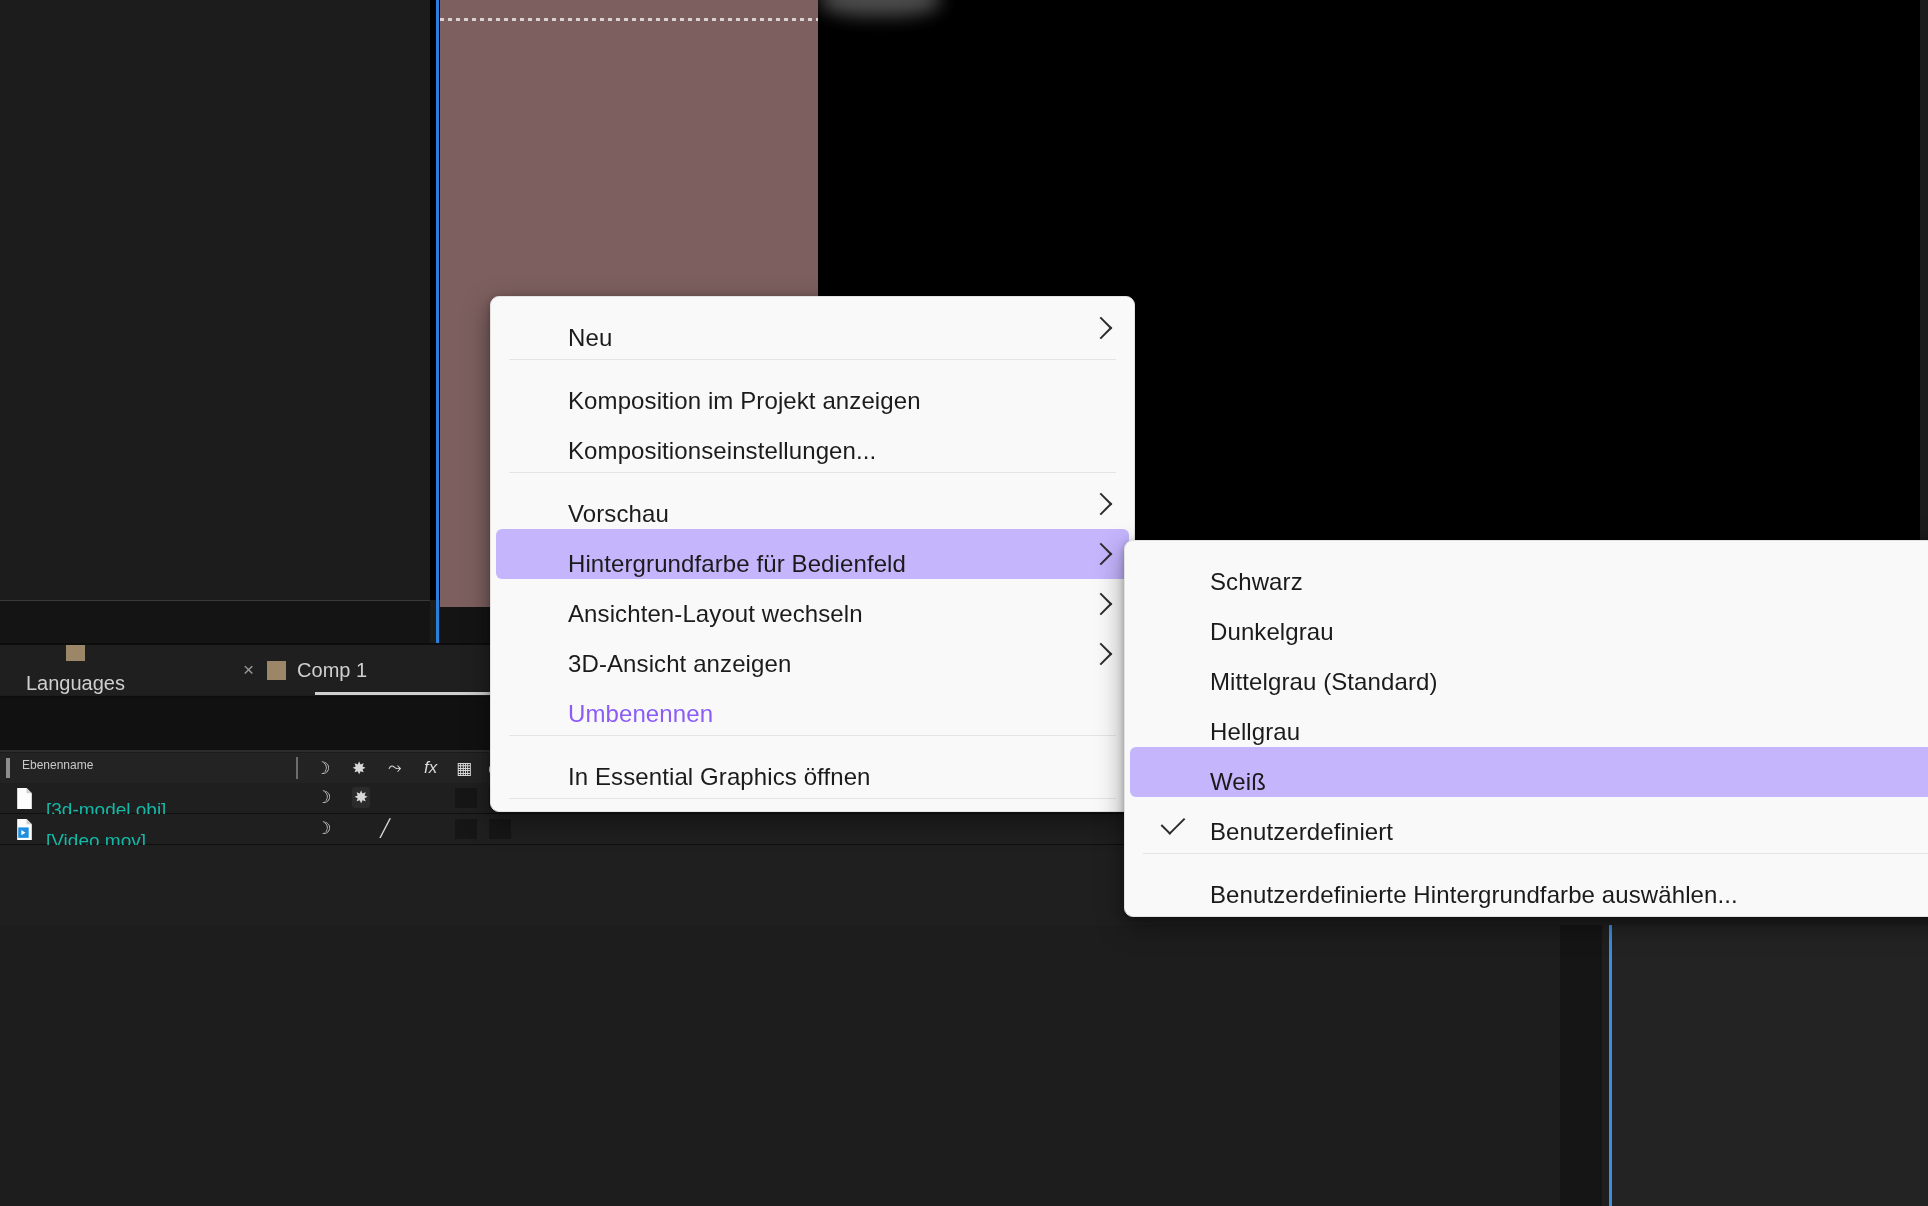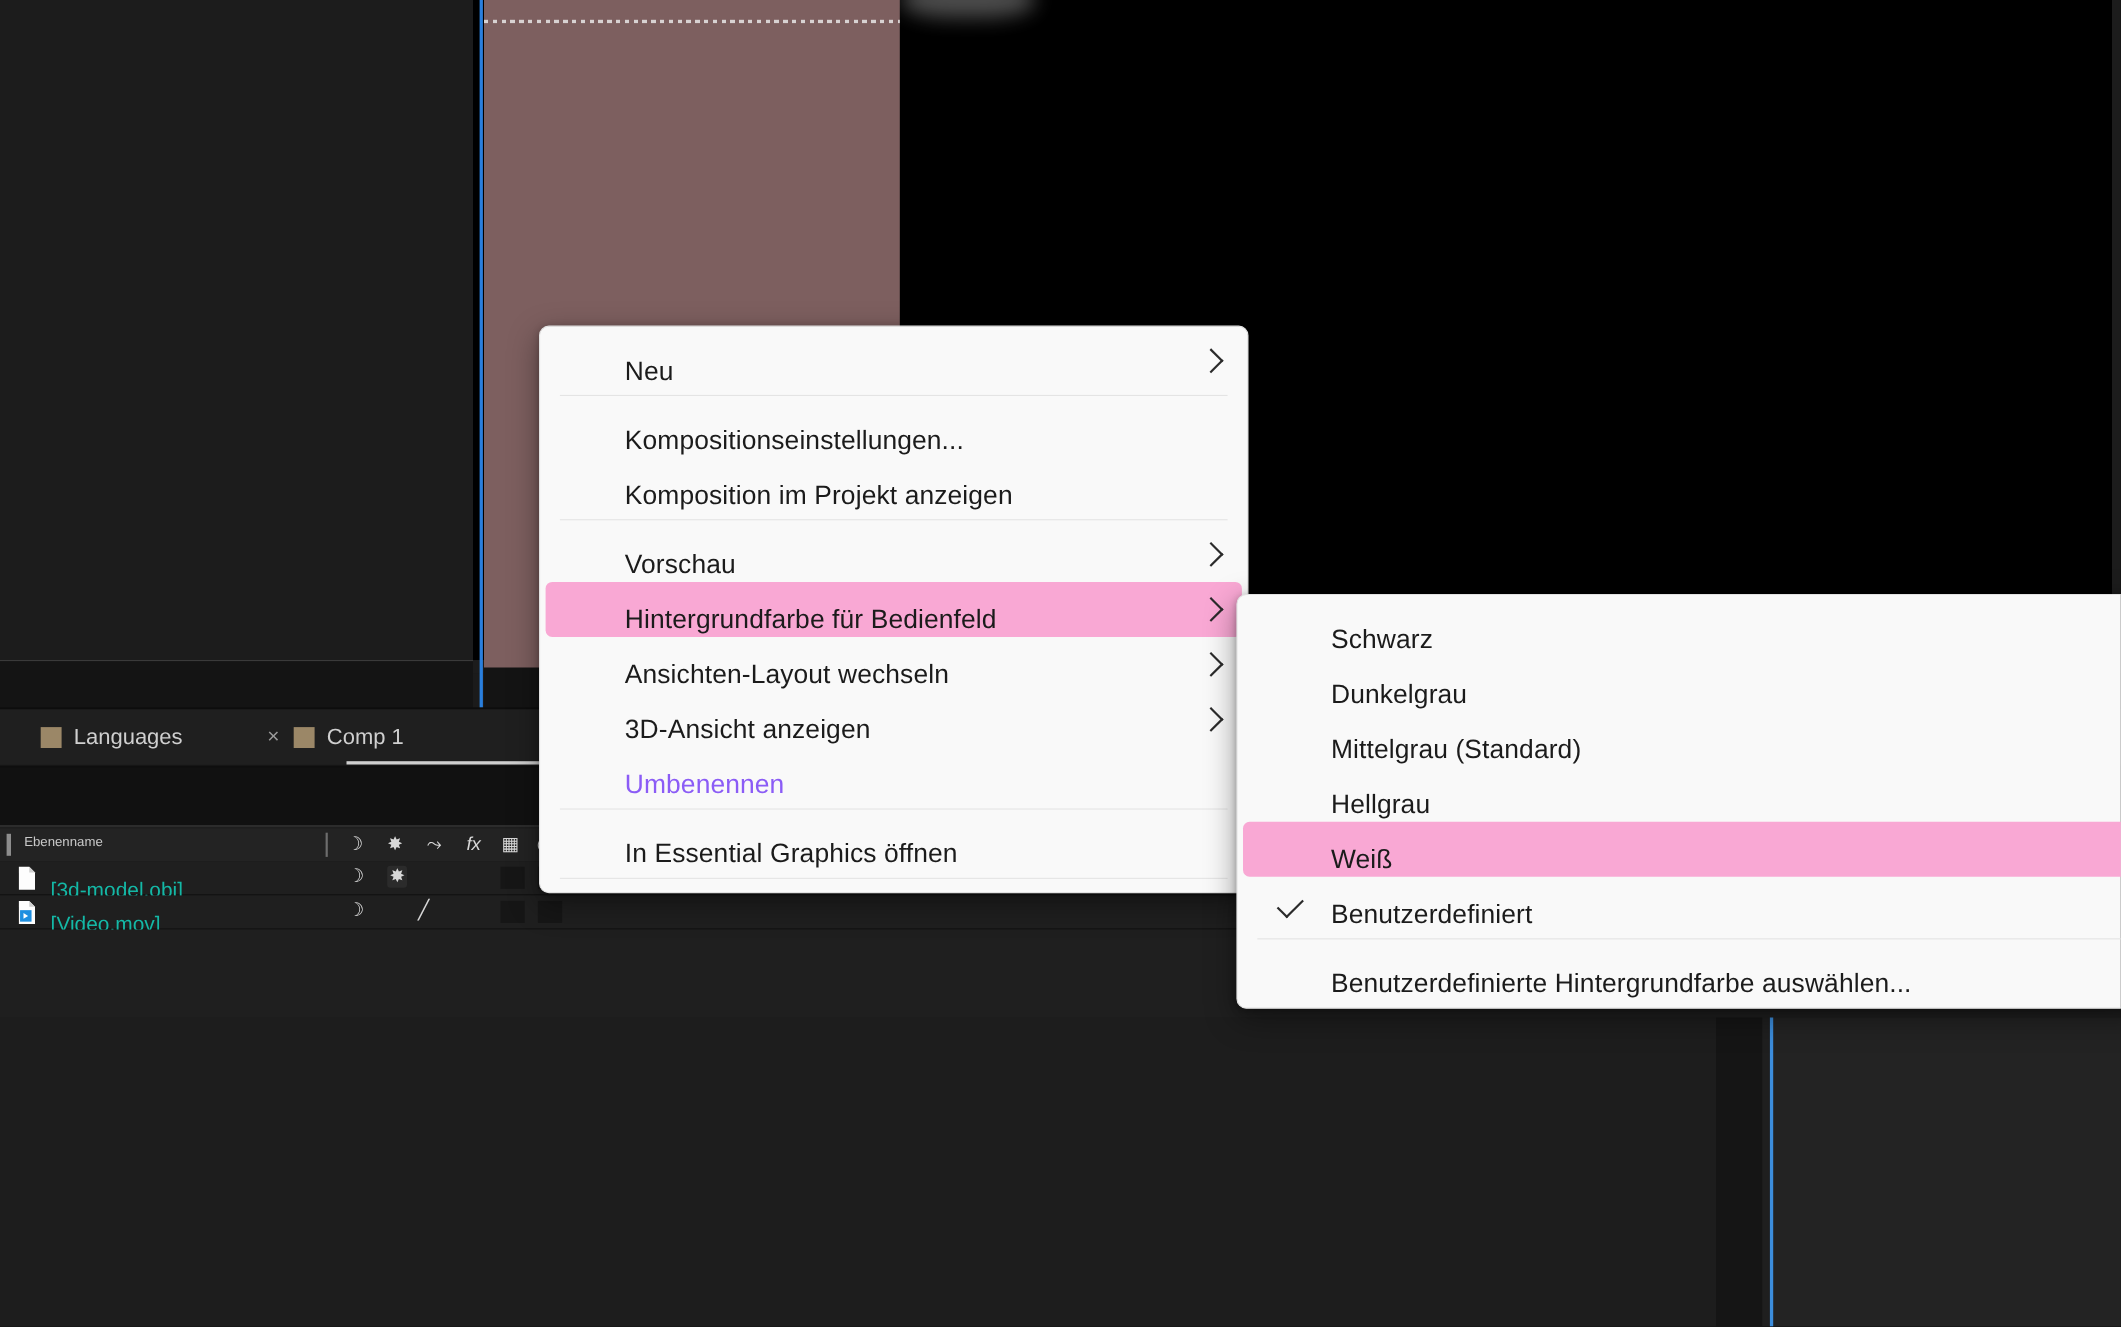--- a/index.html
+++ b/index.html
@@ -63,21 +63,21 @@
       border-radius:9px;box-shadow:0 9px 28px rgba(0,0,0,.38),0 2px 7px rgba(0,0,0,.25);
       padding:6px 0;box-sizing:border-box;}
   #menu-main{left:490px;top:296px;width:645px;}
   #menu-sub{left:1124px;top:540px;width:830px;}
 
   .mi{position:relative;height:50px;display:flex;align-items:center;
       margin:0 5px;border-radius:6px;box-sizing:border-box;}
   .mi .lbl{position:absolute;left:72px;font-size:24px;color:#1b1b1b;
       white-space:nowrap;letter-spacing:.1px;margin-top:19px;}
   .mi.sub .lbl{left:80px;}
-  .mi.hl{background:#f9a8d4;}
+  .mi.hl{background:#c4b5fd;}
   .mi.disabled .lbl{color:#8b5cf6;}
   .chev{position:absolute;right:20px;width:14px;height:14px;
       border-top:2.6px solid #2b2b2b;border-right:2.6px solid #2b2b2b;
       transform:rotate(45deg);}
   .check{position:absolute;left:32px;width:20px;height:11px;
       border-left:2.6px solid #2b2b2b;border-bottom:2.6px solid #2b2b2b;
       transform:rotate(-45deg);}
   .msep{height:1px;background:#e4e4e4;margin:6px 18px;}
 </style>
 </head>
@@ -98,21 +98,21 @@
     
     
     
     
   </div>
   <div id="viewer-hr"></div>
 
   <div id="timeline">
 
     <div id="tabbar">
-      <div class="tab" style="left:37px;">
+      <div class="tab" style="left:26px;flex-direction:column;">
         <span class="tab-chip"></span>
         <span class="tab-label">Languages</span>
       </div>
       <div class="tab" style="left:243px;">
         <span class="tab-close">×</span>
         <span class="tab-chip"></span>
         <span class="tab-label">Comp 1</span>
       </div>
       <div id="tab-active-underline"></div>
     </div>
@@ -175,24 +175,24 @@
 <div class="ctxmenu" id="menu-main">
 
   <div class="mi">
     <span class="lbl">Neu</span>
     <span class="chev"></span>
   </div>
 
   <div class="msep"></div>
 
   <div class="mi">
+    <span class="lbl">Komposition im Projekt anzeigen</span>
+  </div>
+  <div class="mi">
     <span class="lbl">Kompositionseinstellungen...</span>
-  </div>
-  <div class="mi">
-    <span class="lbl">Komposition im Projekt anzeigen</span>
   </div>
 
   <div class="msep"></div>
 
   <div class="mi">
     <span class="lbl">Vorschau</span>
     <span class="chev"></span>
   </div>
 
   <div class="mi hl">

